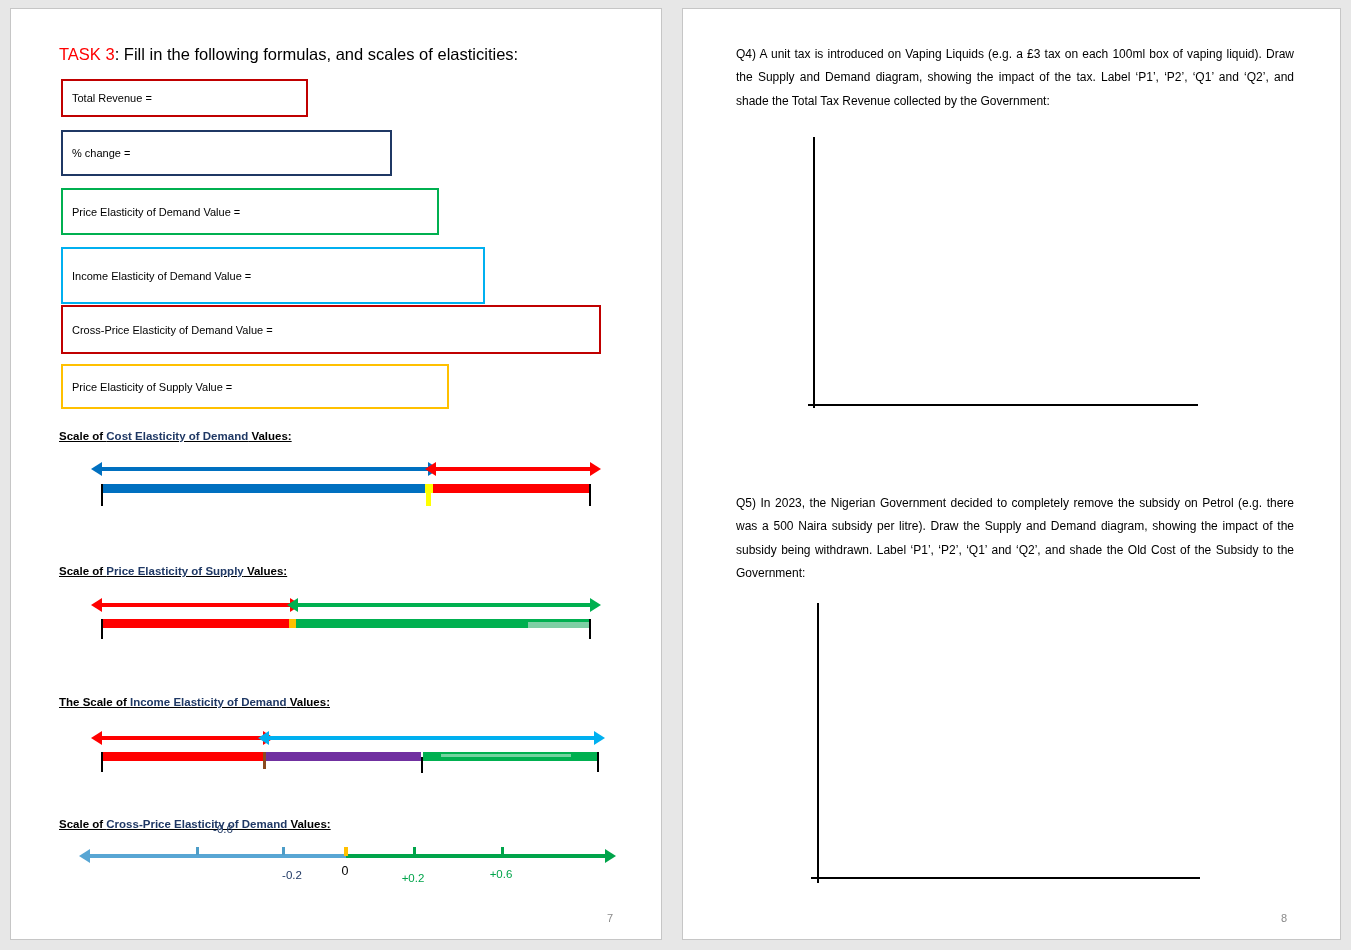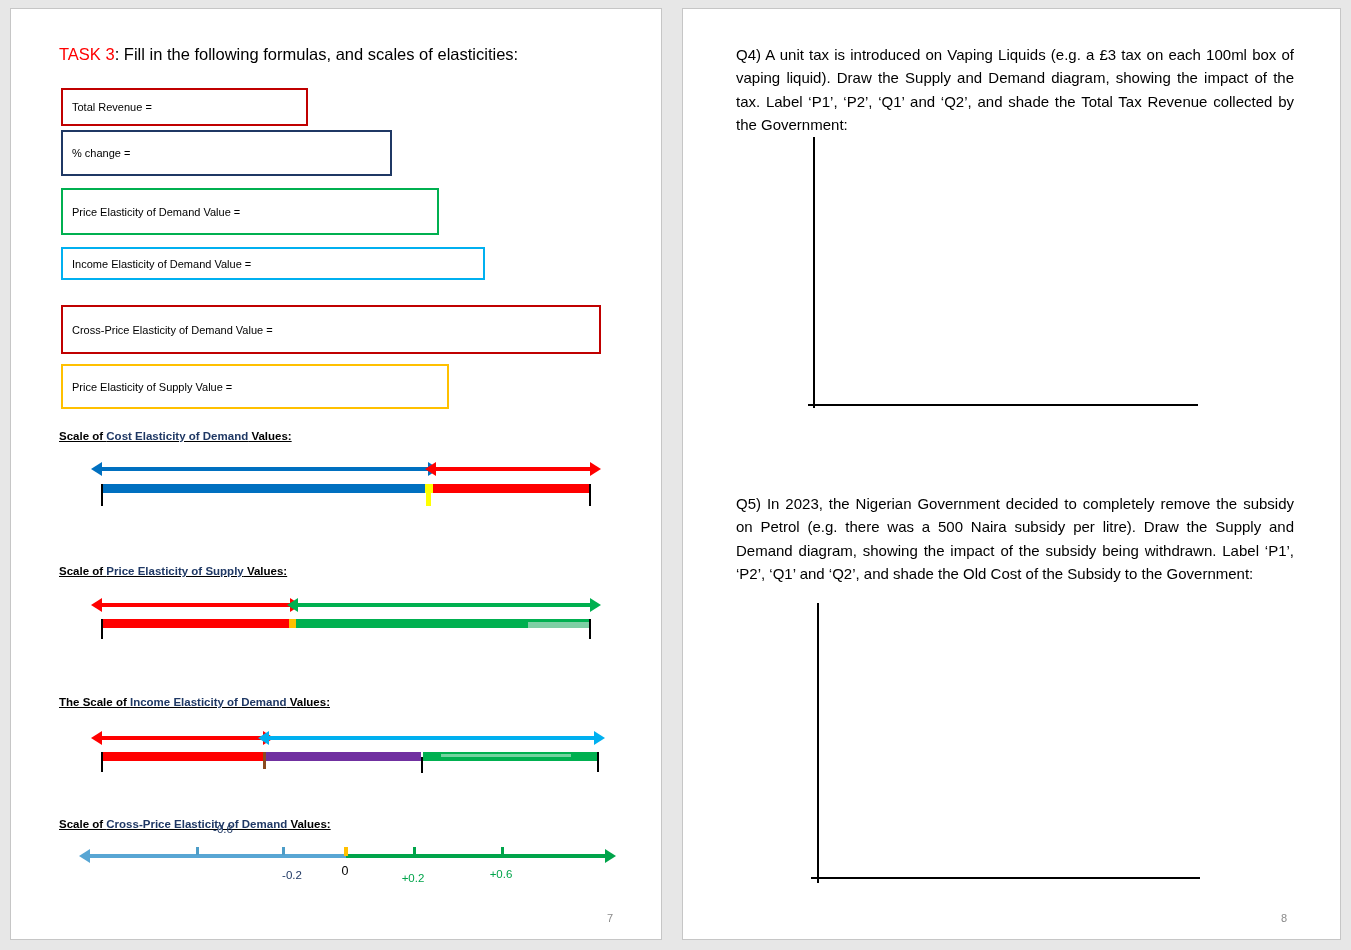--- a/index.html
+++ b/index.html
@@ -18,24 +18,24 @@
 
   
   .title { position:absolute; left:48px; top:36px; font-size:16.5px; color:#000; white-space:nowrap; }
   .title .title-tag { color:#ff0000; font-weight:normal; }
 
   .fbox {
     position:absolute; left:50px; background:#fff;
     display:flex; align-items:center; padding-left:9px;
     font-size:11px; color:#000;
   }
-  .fbox1 { top:70px;  width:247px; height:38px; border:2px solid #C00000;margin-top:9px; }
+  .fbox1 { top:70px;  width:247px; height:38px; border:2px solid #C00000; }
   .fbox2 { top:121px; width:331px; height:46px; border:2px solid #1F3864; }
   .fbox3 { top:179px; width:378px; height:47px; border:2px solid #00B050; }
-  .fbox4 { top:238px; width:424px; height:33px; border:2px solid #00B0F0; }
+  .fbox4 { top:238px; width:424px; height:57px; border:2px solid #00B0F0; }
   .fbox5 { top:296px; width:540px; height:49px; border:2px solid #C00000; }
   .fbox6 { top:355px; width:388px; height:45px; border:2px solid #FFC000; }
 
   .scale-heading {
     position:absolute; left:48px; font-size:11.5px; font-weight:bold;
     text-decoration:underline; color:#000; white-space:nowrap;
   }
   .scale-heading .hl { color:#1F3864; }
   .sh1 { top:421px; } .sh2 { top:556px; } .sh3 { top:687px; } .sh4 { top:809px; }
 
@@ -56,21 +56,21 @@
   .nl-label { position:absolute; transform:translateX(-50%); font-size:11.5px; white-space:nowrap; }
   .nl-neg { color:#1F3864; }
   .nl-pos { color:#00A44A; }
   .nl-zero { color:#000; font-size:12.5px; }
 
   .page-num { position:absolute; top:903px; font-size:11px; color:#8a8a8a; }
 
   
   .question {
     position:absolute; left:53px; width:558px;
-    font-size:15px; line-height:23.4px; color:#000;
+    font-size:12px; line-height:23.4px; color:#000;
     text-align:justify;
   }
   .q4 { top:34px; } .q5 { top:483px; }
   .axis { position:absolute; background:#000; }
 </style>
 </head>
 <body>
 
 <div class="page" id="page-left">
 

